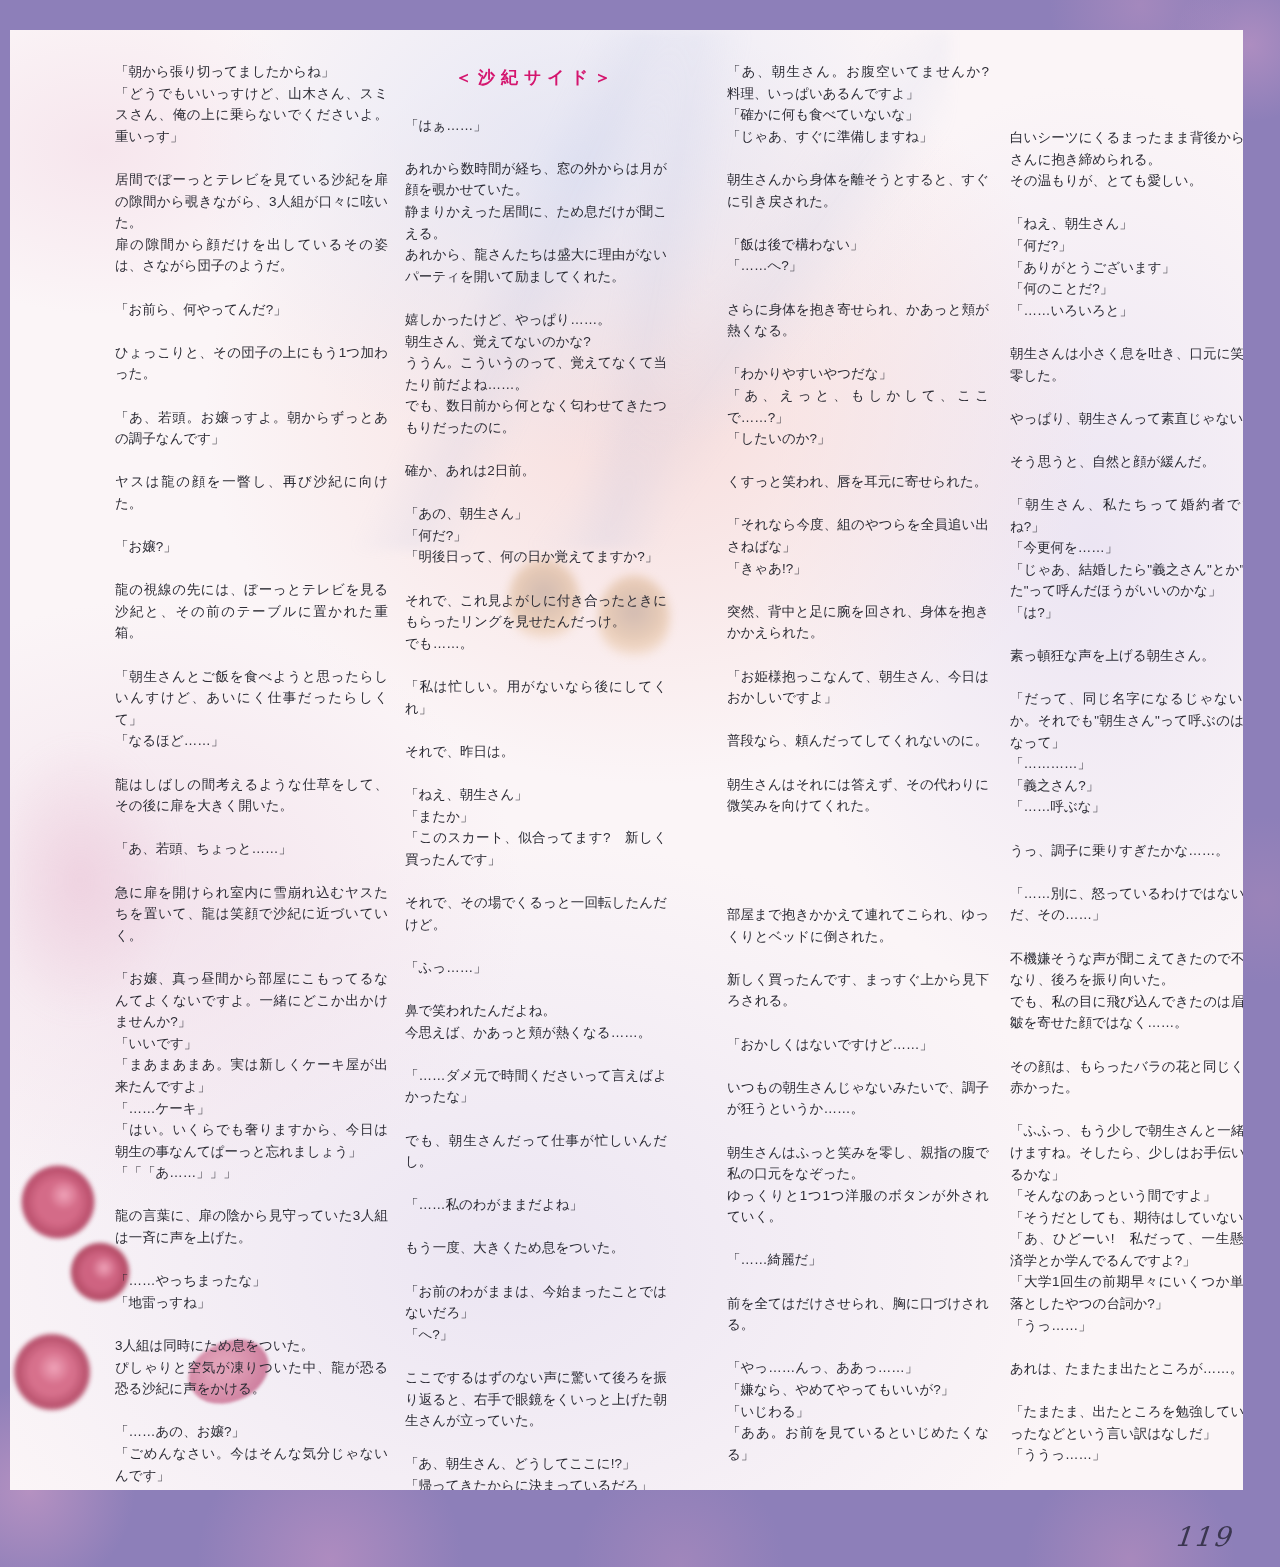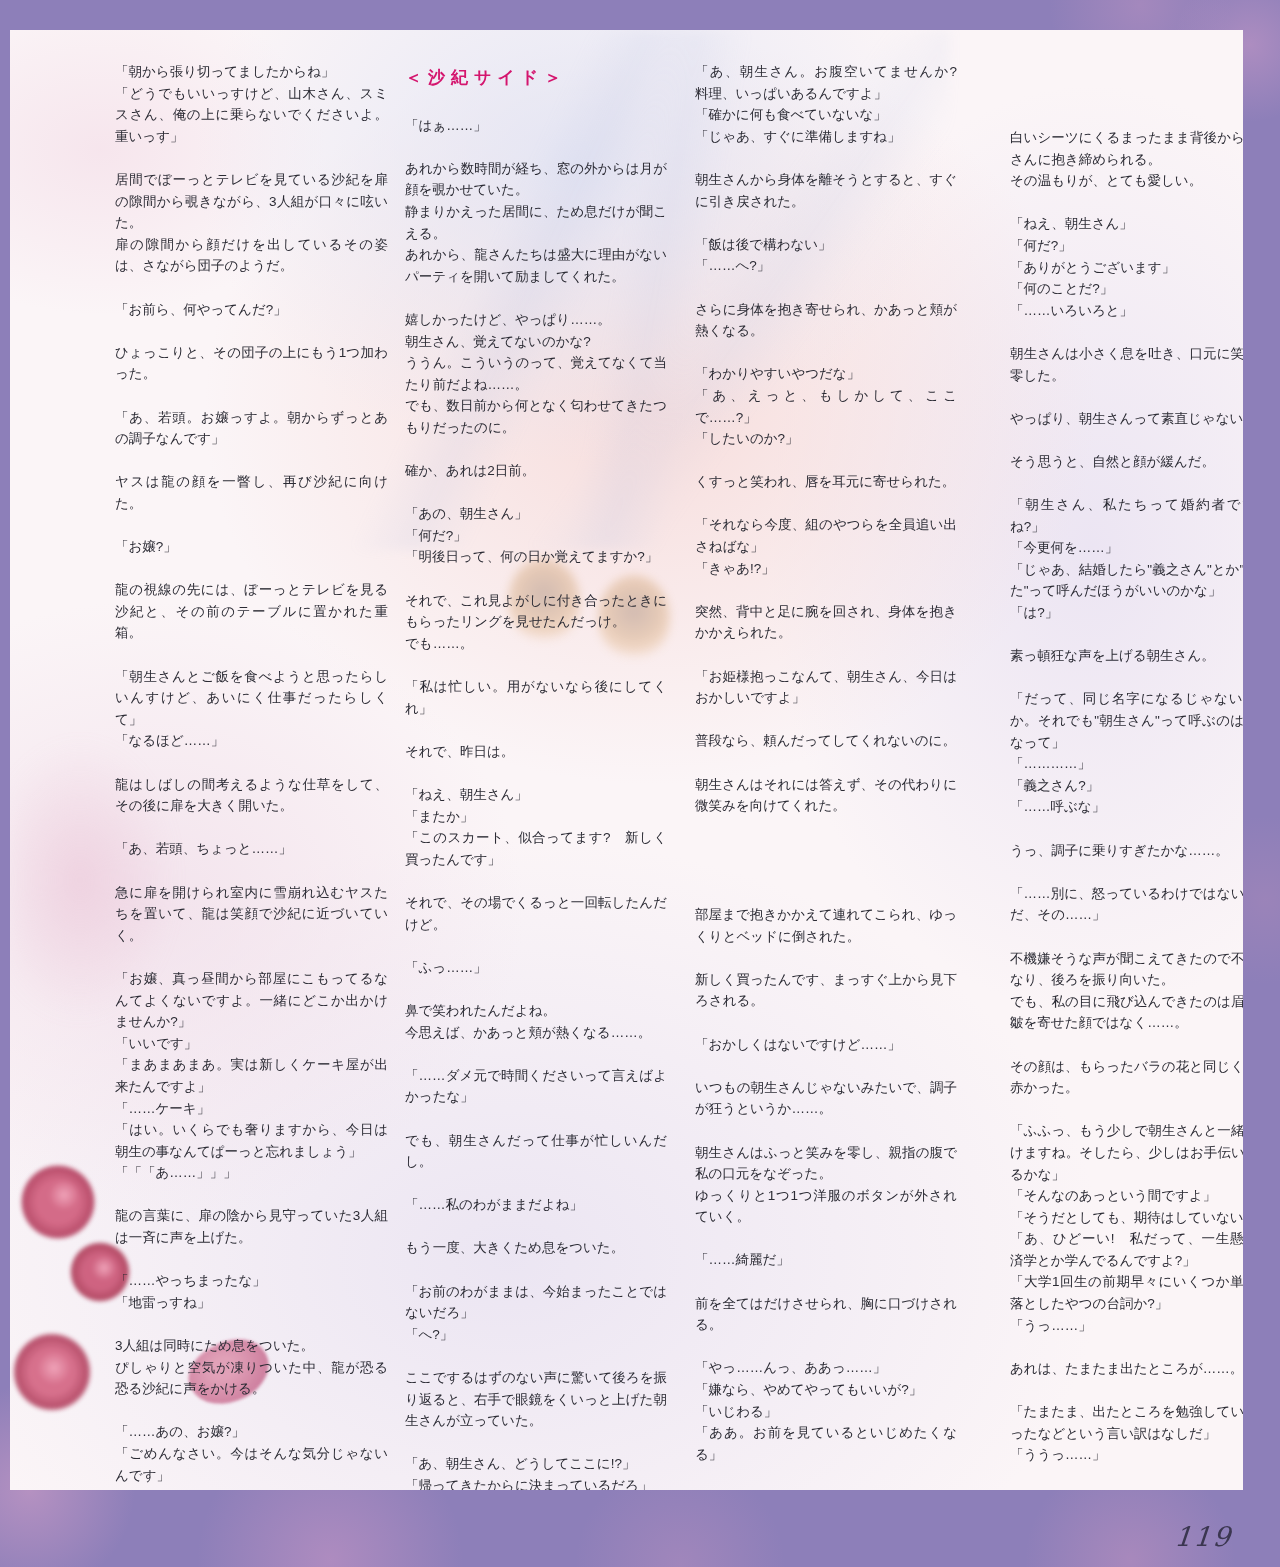--- a/index.html
+++ b/index.html
@@ -63,25 +63,25 @@
   .cols{position:absolute;inset:0;}
   .col{
     position:absolute;top:12px;width:272px;color:#2b2b34;
     font-size:13.5px;line-height:21.6px;text-align:justify;word-break:break-all;margin-top:19px;
   }
   .col p{margin:0 0 21.6px 0;}
   .col .ln{display:block;}
   .col .scene-break{height:44px;margin:0 0 21.6px 0;}
   .col-1{left:105px;width:273px;}
   .col-2{left:395px;width:262px;}
-  .col-3{left:685px;width:262px;}
+  .col-3{left:717px;width:262px;}
   .col-4{left:1000px;width:262px;top:78px;}
   .section-header{
     margin:6px 0 26px 0;font-size:17px;font-weight:bold;letter-spacing:6px;
-    color:#d4156e;text-align:left;word-break:keep-all;
+    color:#d4156e;text-align:center;word-break:keep-all;
   }
   .page-number{
     position:absolute;right:45px;bottom:15px;
     font-family:"DejaVu Serif","Liberation Serif",serif;
     font-style:italic;font-size:27px;color:#3b3650;letter-spacing:2px;
     transform:skewX(-8deg);
   }
 </style>
 </head>
 <body>

